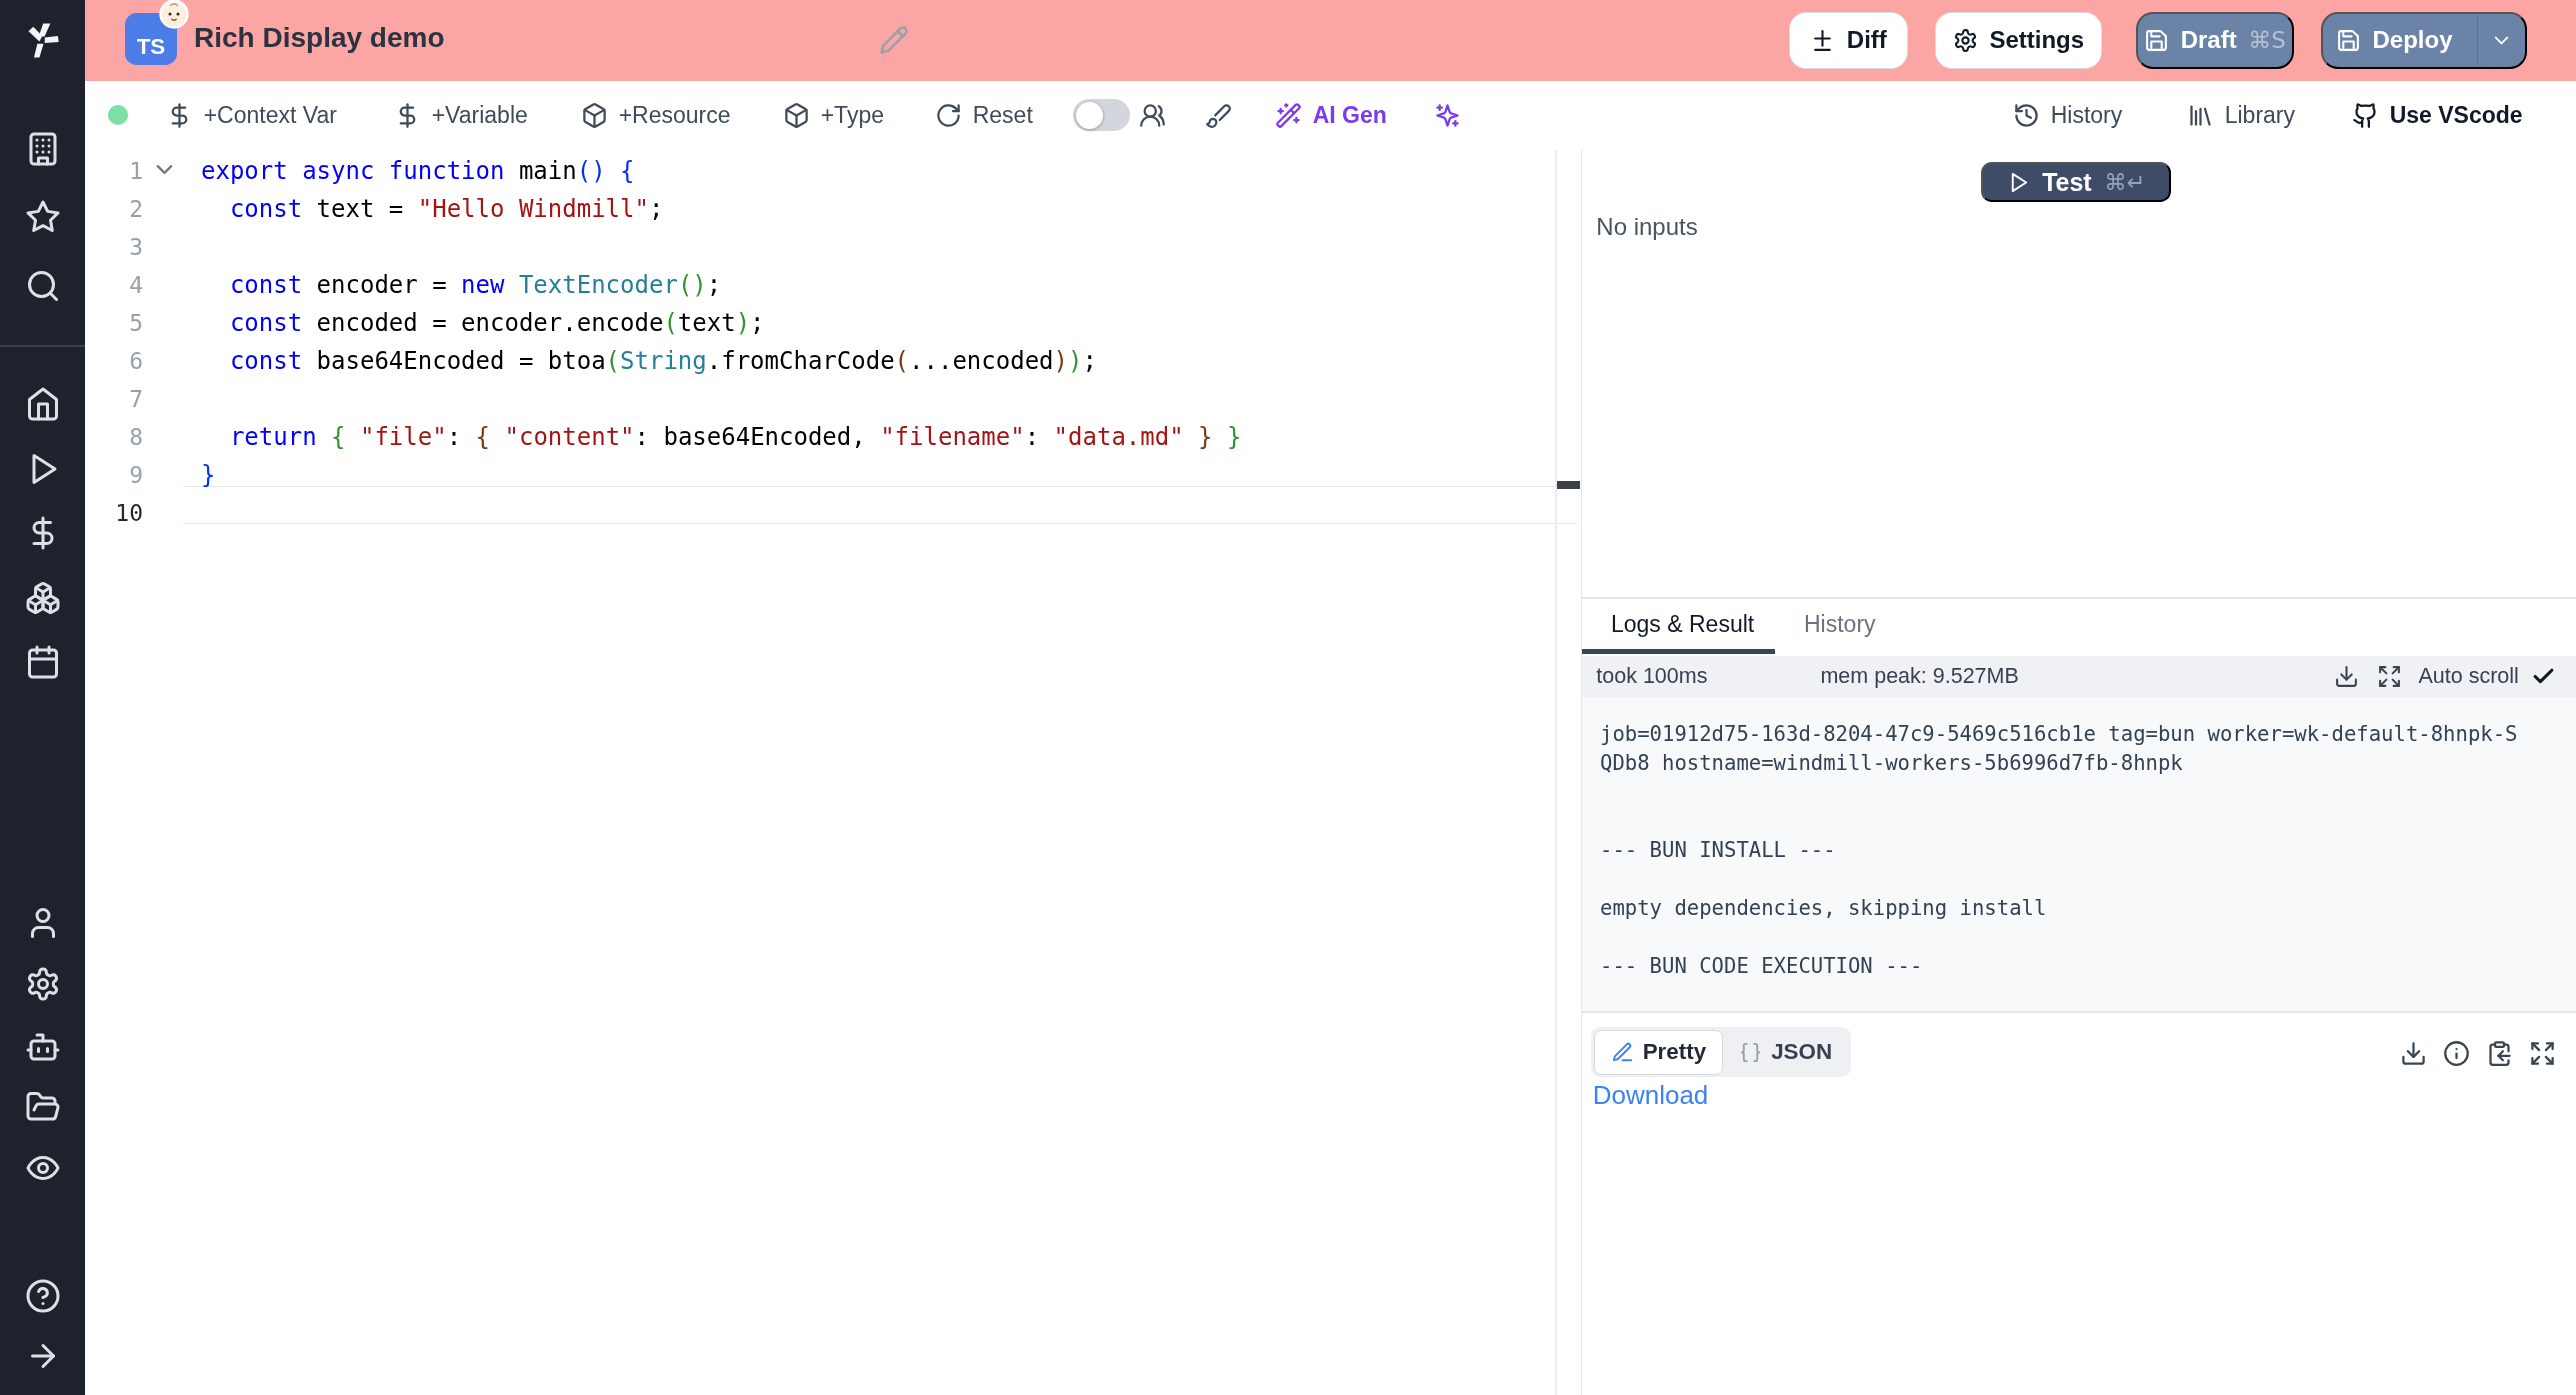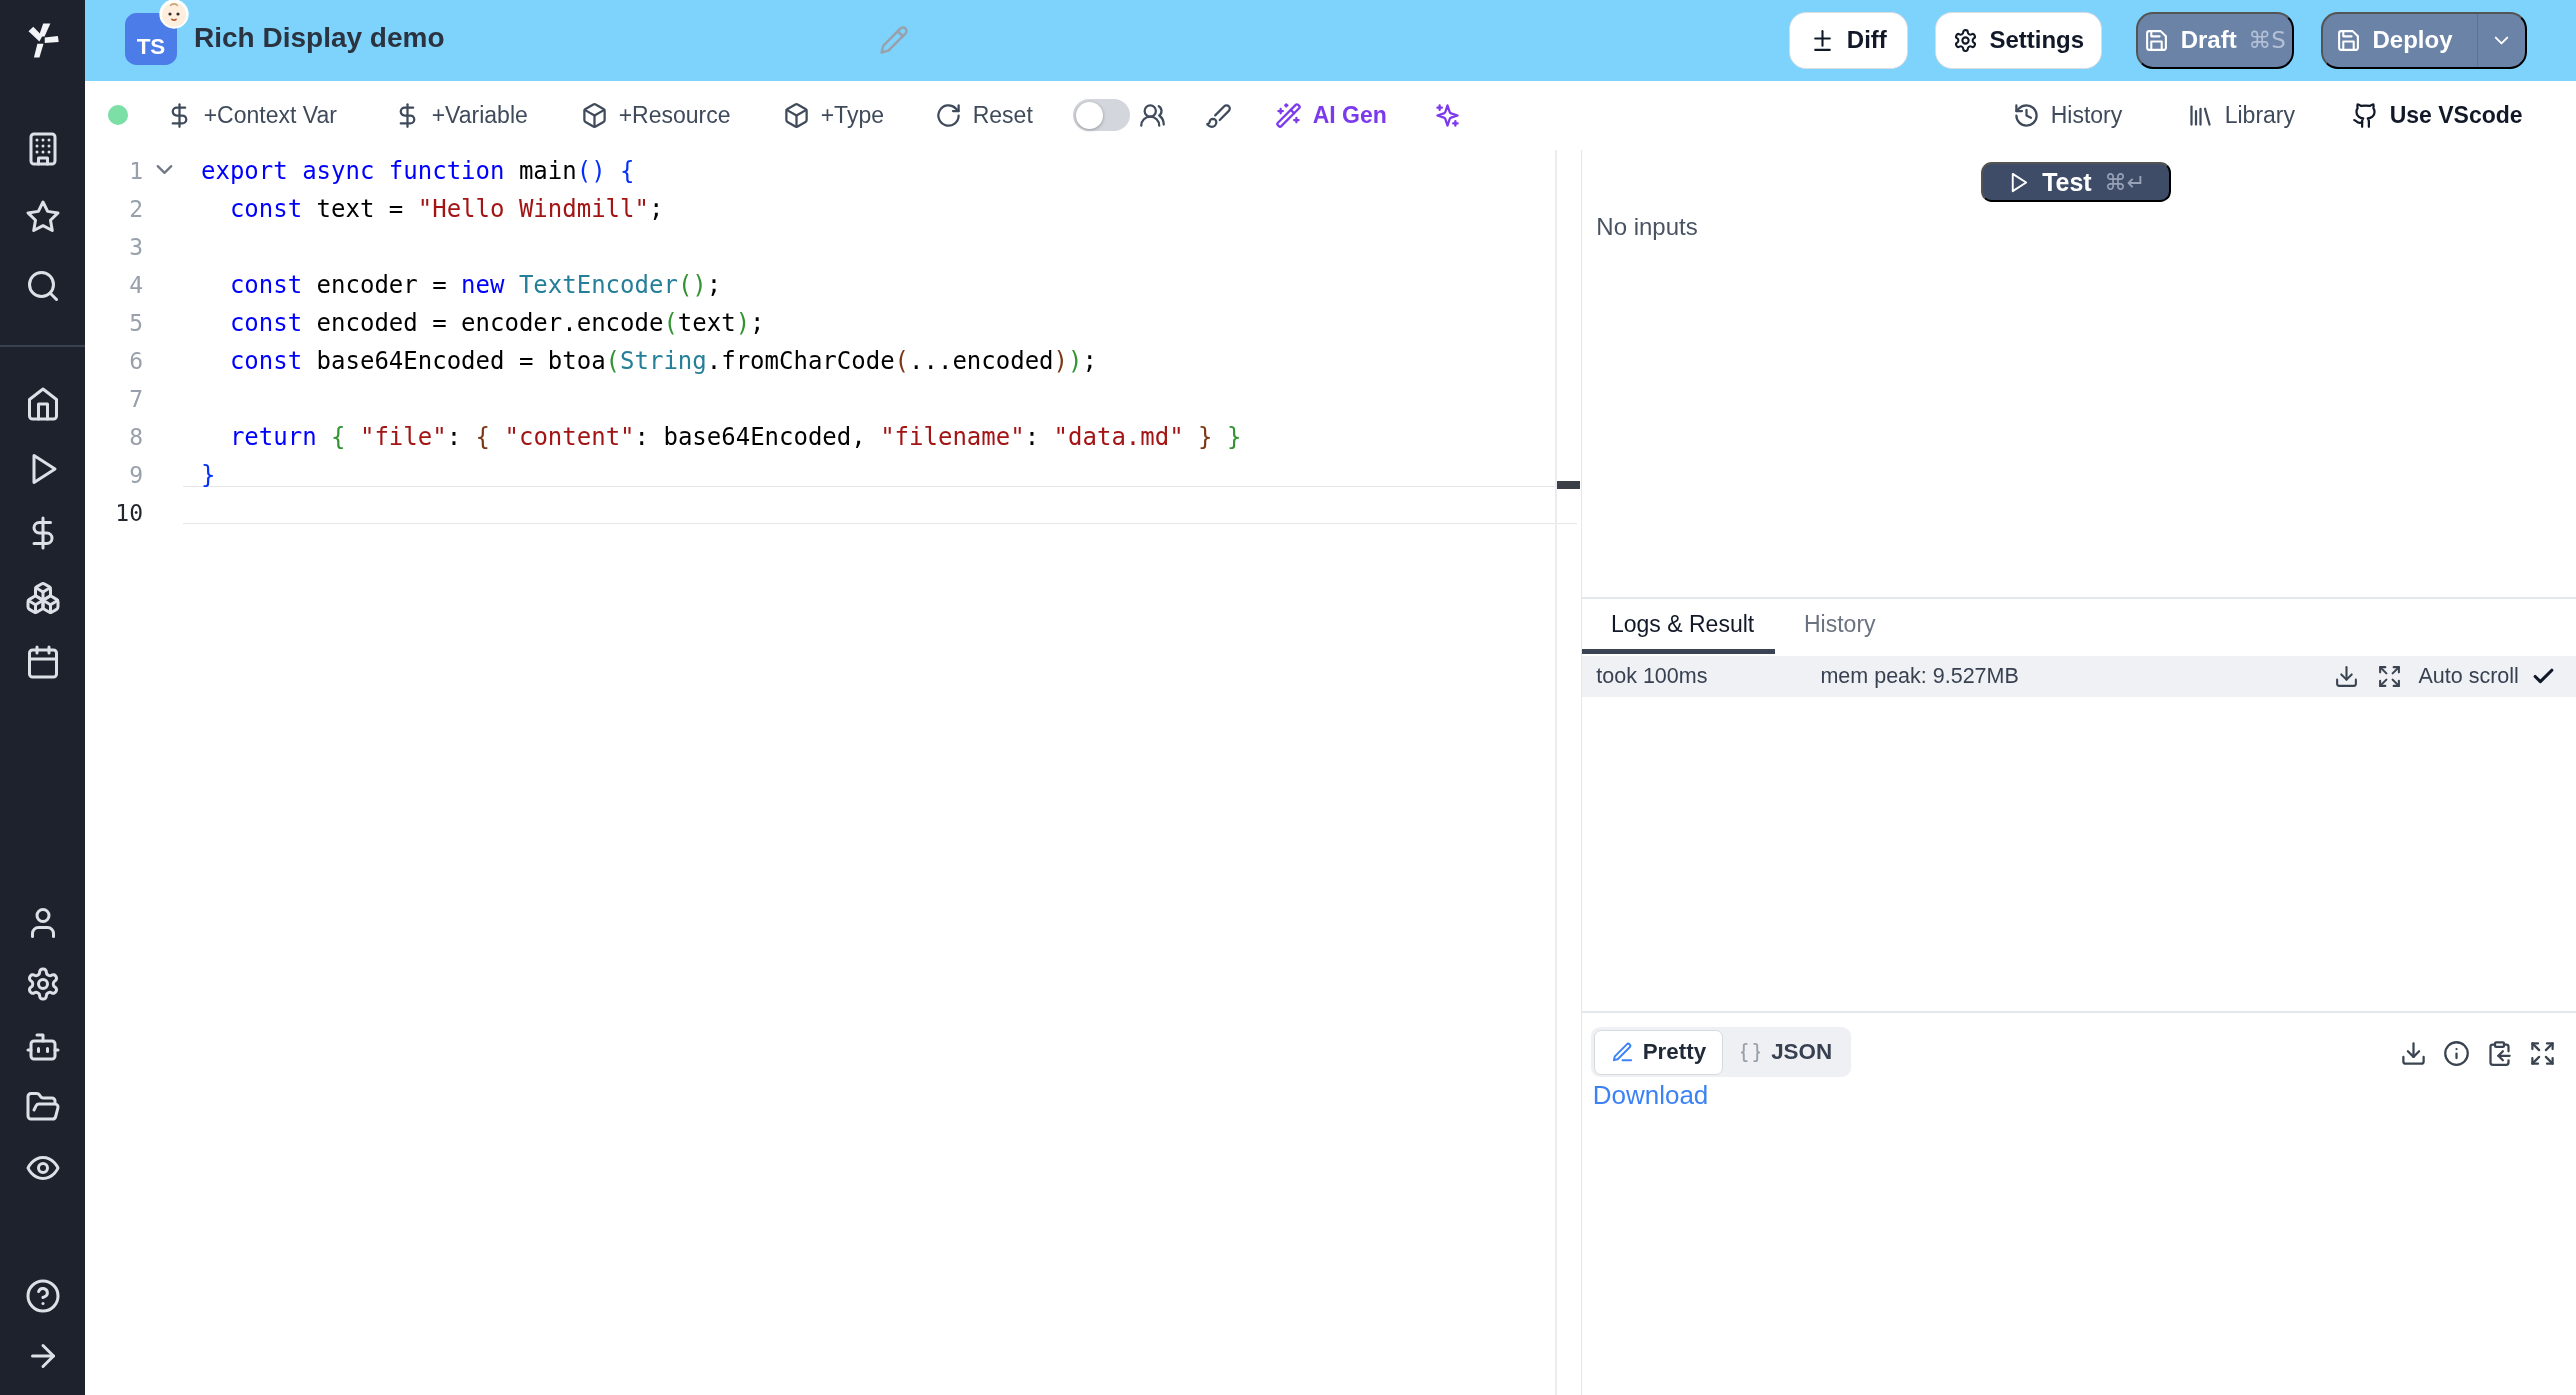--- a/index.html
+++ b/index.html
@@ -8,21 +8,21 @@
   svg.ic { fill:none; stroke:currentColor; stroke-width:2; stroke-linecap:round; stroke-linejoin:round; display:block; }
 
   
   .sidebar { position:absolute; left:0; top:0; width:85px; height:1395px; background:#1e222c; }
   .logo-box { position:absolute; left:0; top:0; width:85px; height:81px; display:flex; align-items:center; justify-content:center; }
   .logo-box svg { width:41px; height:41px; }
   .side-ic { position:absolute; left:25px; width:36px; height:36px; color:#dde1e7; }
   .side-divider { position:absolute; left:0; top:345px; width:85px; height:1.8px; background:#3a4150; }
 
   
-  .topbar { position:absolute; left:85px; top:0; width:2491px; height:81px; background:#7dd3fc; }
+  .topbar { position:absolute; left:85px; top:0; width:2491px; height:81px; background:#fca5a5; }
   .ts-wrap { position:absolute; left:40px; top:12.5px; width:52px; height:52px; }
   .ts-box { width:52px; height:52px; border-radius:11.6px; background:#4b7ce8; color:#fff; font-size:22.4px; font-weight:700; display:flex; align-items:flex-end; justify-content:center; padding-bottom:4.5px; }
   .emoji-badge { position:absolute; right:-12.5px; top:-14.3px; width:32px; height:32px; }
   .page-title { position:absolute; left:109px; top:22.4px; font-size:28px; font-weight:700; color:#2b3340; white-space:nowrap; }
   .edit-pencil { position:absolute; left:794px; top:25px; width:30px; height:30px; color:#98a1ac; }
   .path-widget { position:absolute; left:914px; top:11.6px; height:55px; display:flex; align-items:stretch; border:1.8px solid #d9dce1; border-radius:11.6px; overflow:hidden; background:#fff; }
   .path-label { display:flex; align-items:center; gap:10.7px; background:#f2f3f5; padding:0 20.6px; font-size:23px; font-weight:600; color:#1b2430; border-right:1.8px solid #e7e9ed; }
   .path-label svg { width:23px; height:23px; color:#2f3640; }
   .path-value { display:flex; align-items:center; padding:0 19.7px; font-family:"DejaVu Sans Mono",monospace; font-size:21.5px; color:#16181d; white-space:nowrap; }
 
@@ -442,20 +442,28 @@
         <path d="m3 21 6-6"></path>
         <path d="M3 8V3h5"></path>
         <path d="M9 9 3 3"></path>
       </svg>
     <span class="autoscroll">Auto scroll</span>
     <svg class="ic check-ic" viewBox="0 0 24 24">
         <path d="M20 6 9 17l-5-5"></path>
       </svg>
   </div>
 
+  <pre class="logs" id="logs">job=01912d75-163d-8204-47c9-5469c516cb1e tag=bun worker=wk-default-8hnpk-SQDb8 hostname=windmill-workers-5b6996d7fb-8hnpk
+
+
+--- BUN INSTALL ---
+
+empty dependencies, skipping install
+
+--- BUN CODE EXECUTION ---</pre>
 
   <div class="result-divider"></div>
 
   <div class="result-toolbar">
     <div class="seg">
       <span class="seg-btn active">
         <svg class="ic" viewBox="0 0 24 24">
             <path d="M12 20h9"></path>
             <path d="M16.5 3.5a2.12 2.12 0 0 1 3 3L7 19l-4 1 1-4Z"></path>
           </svg>

